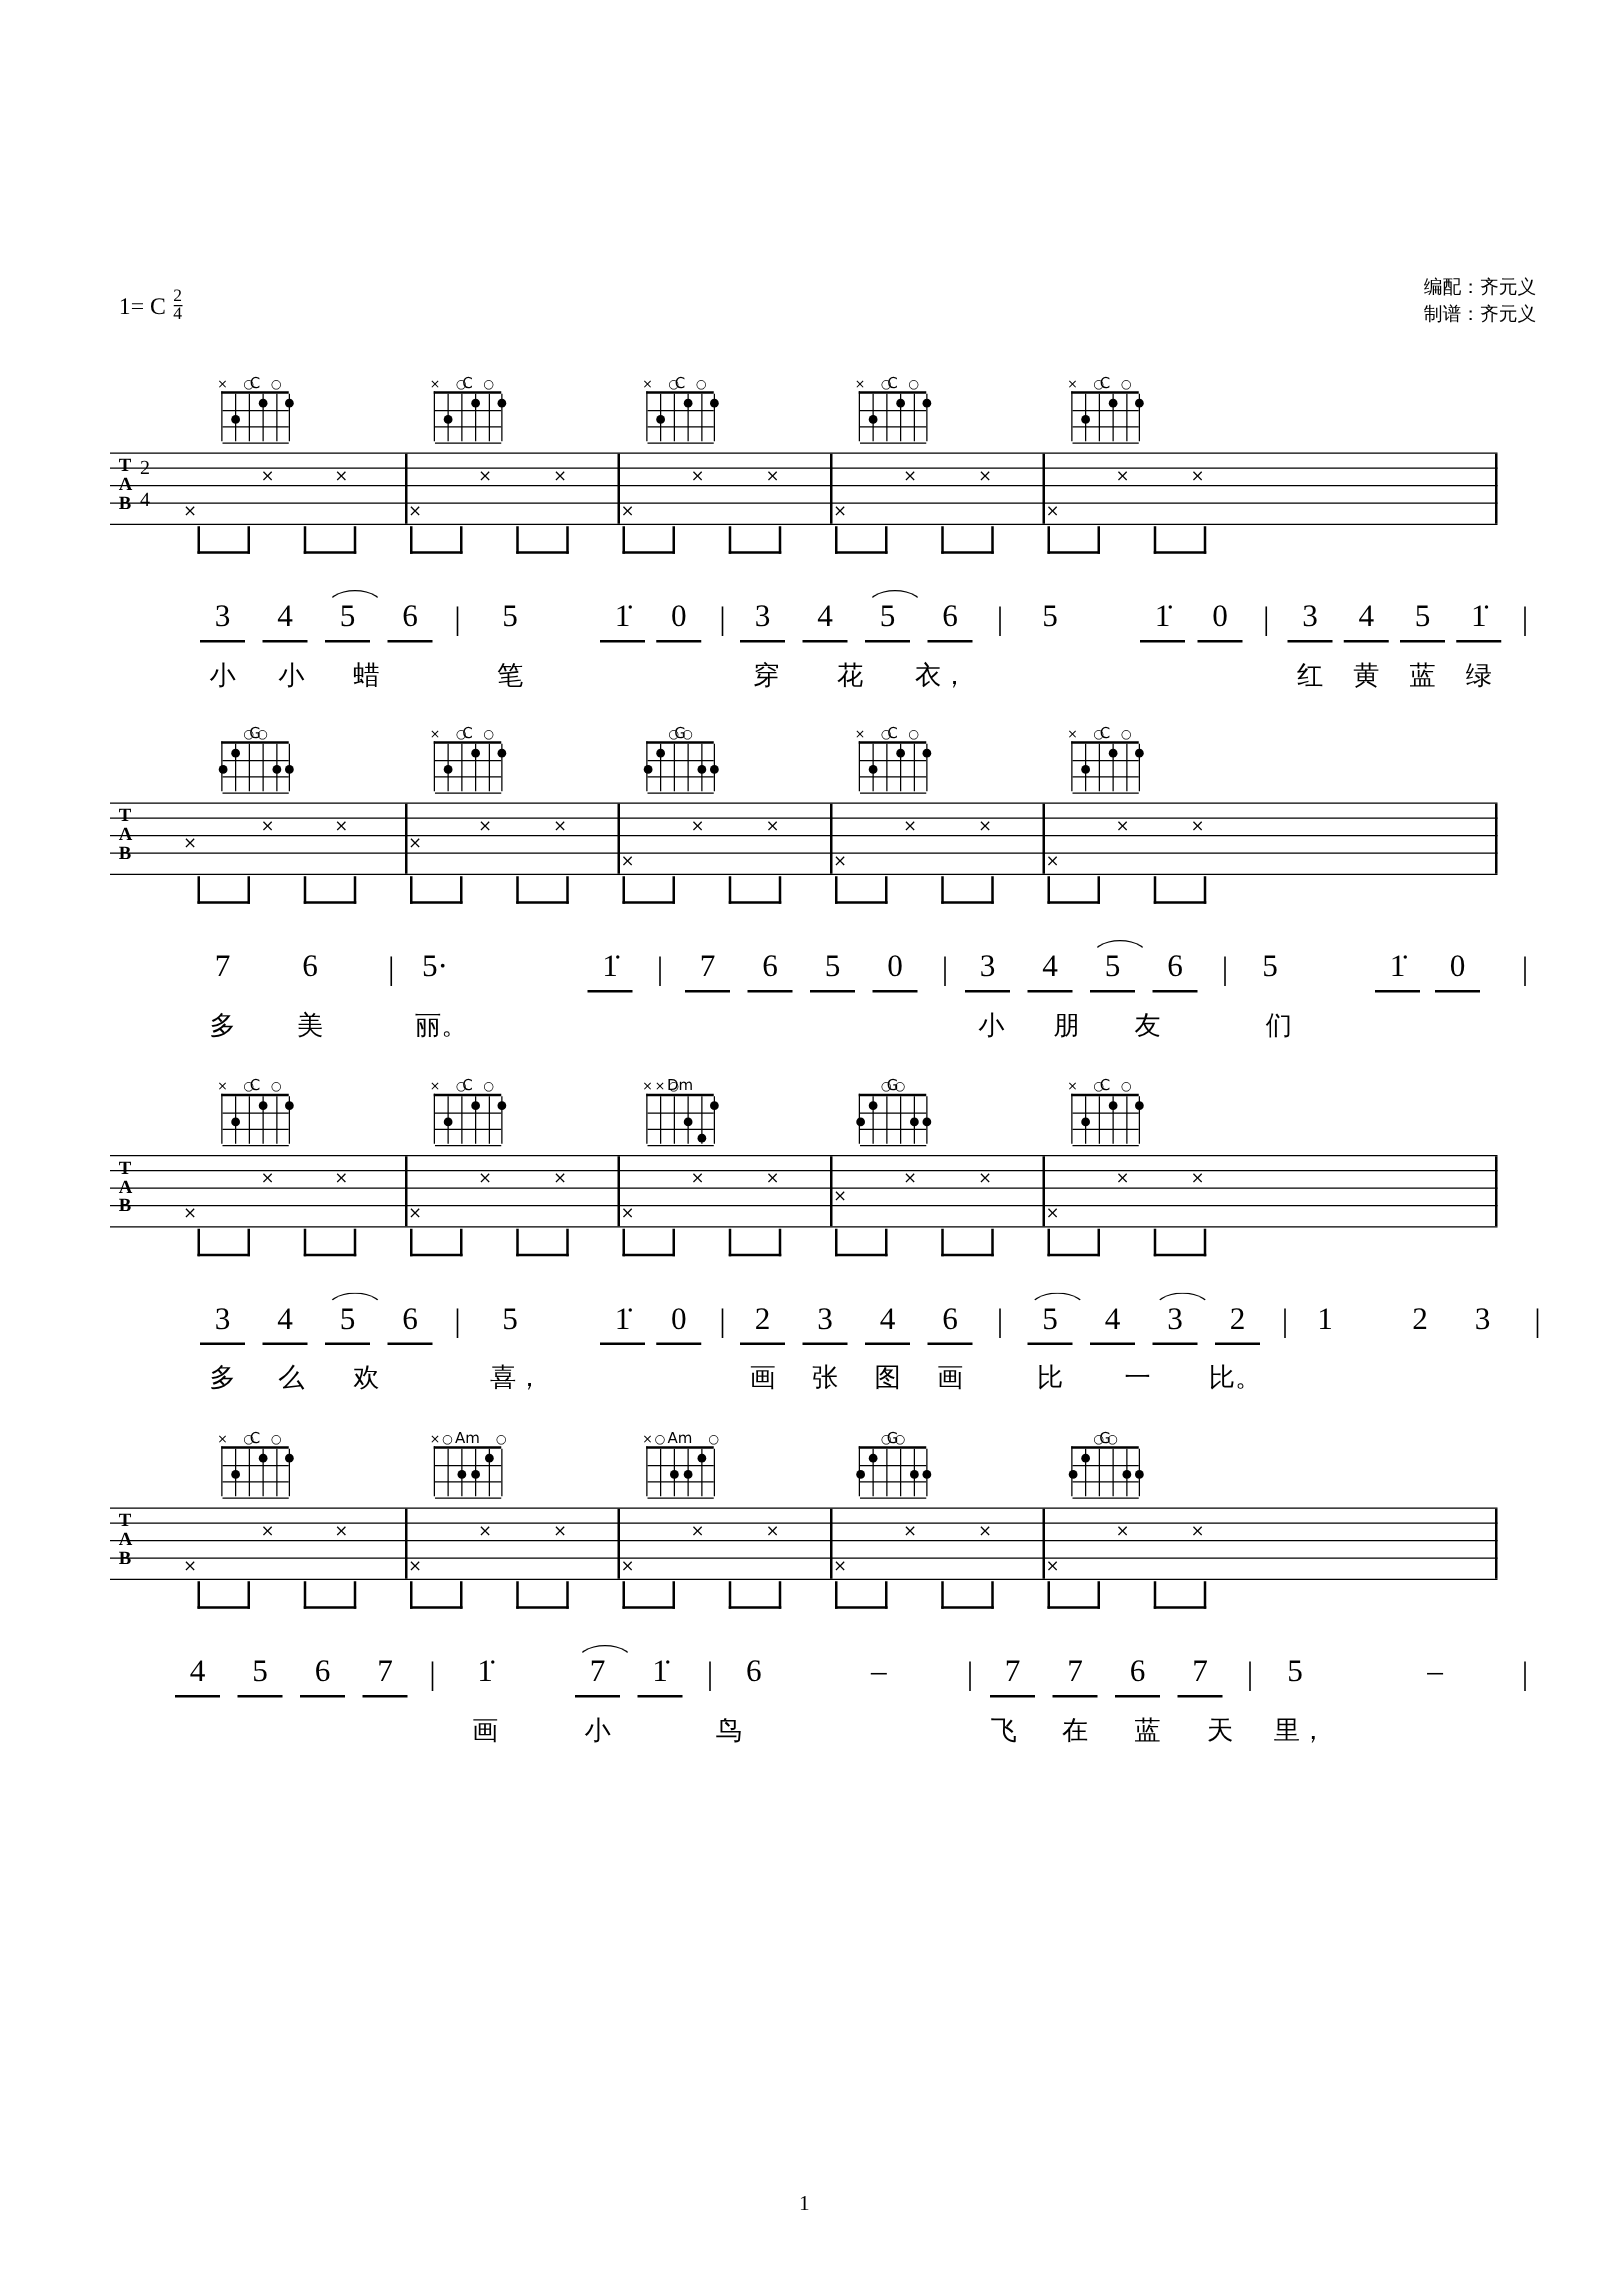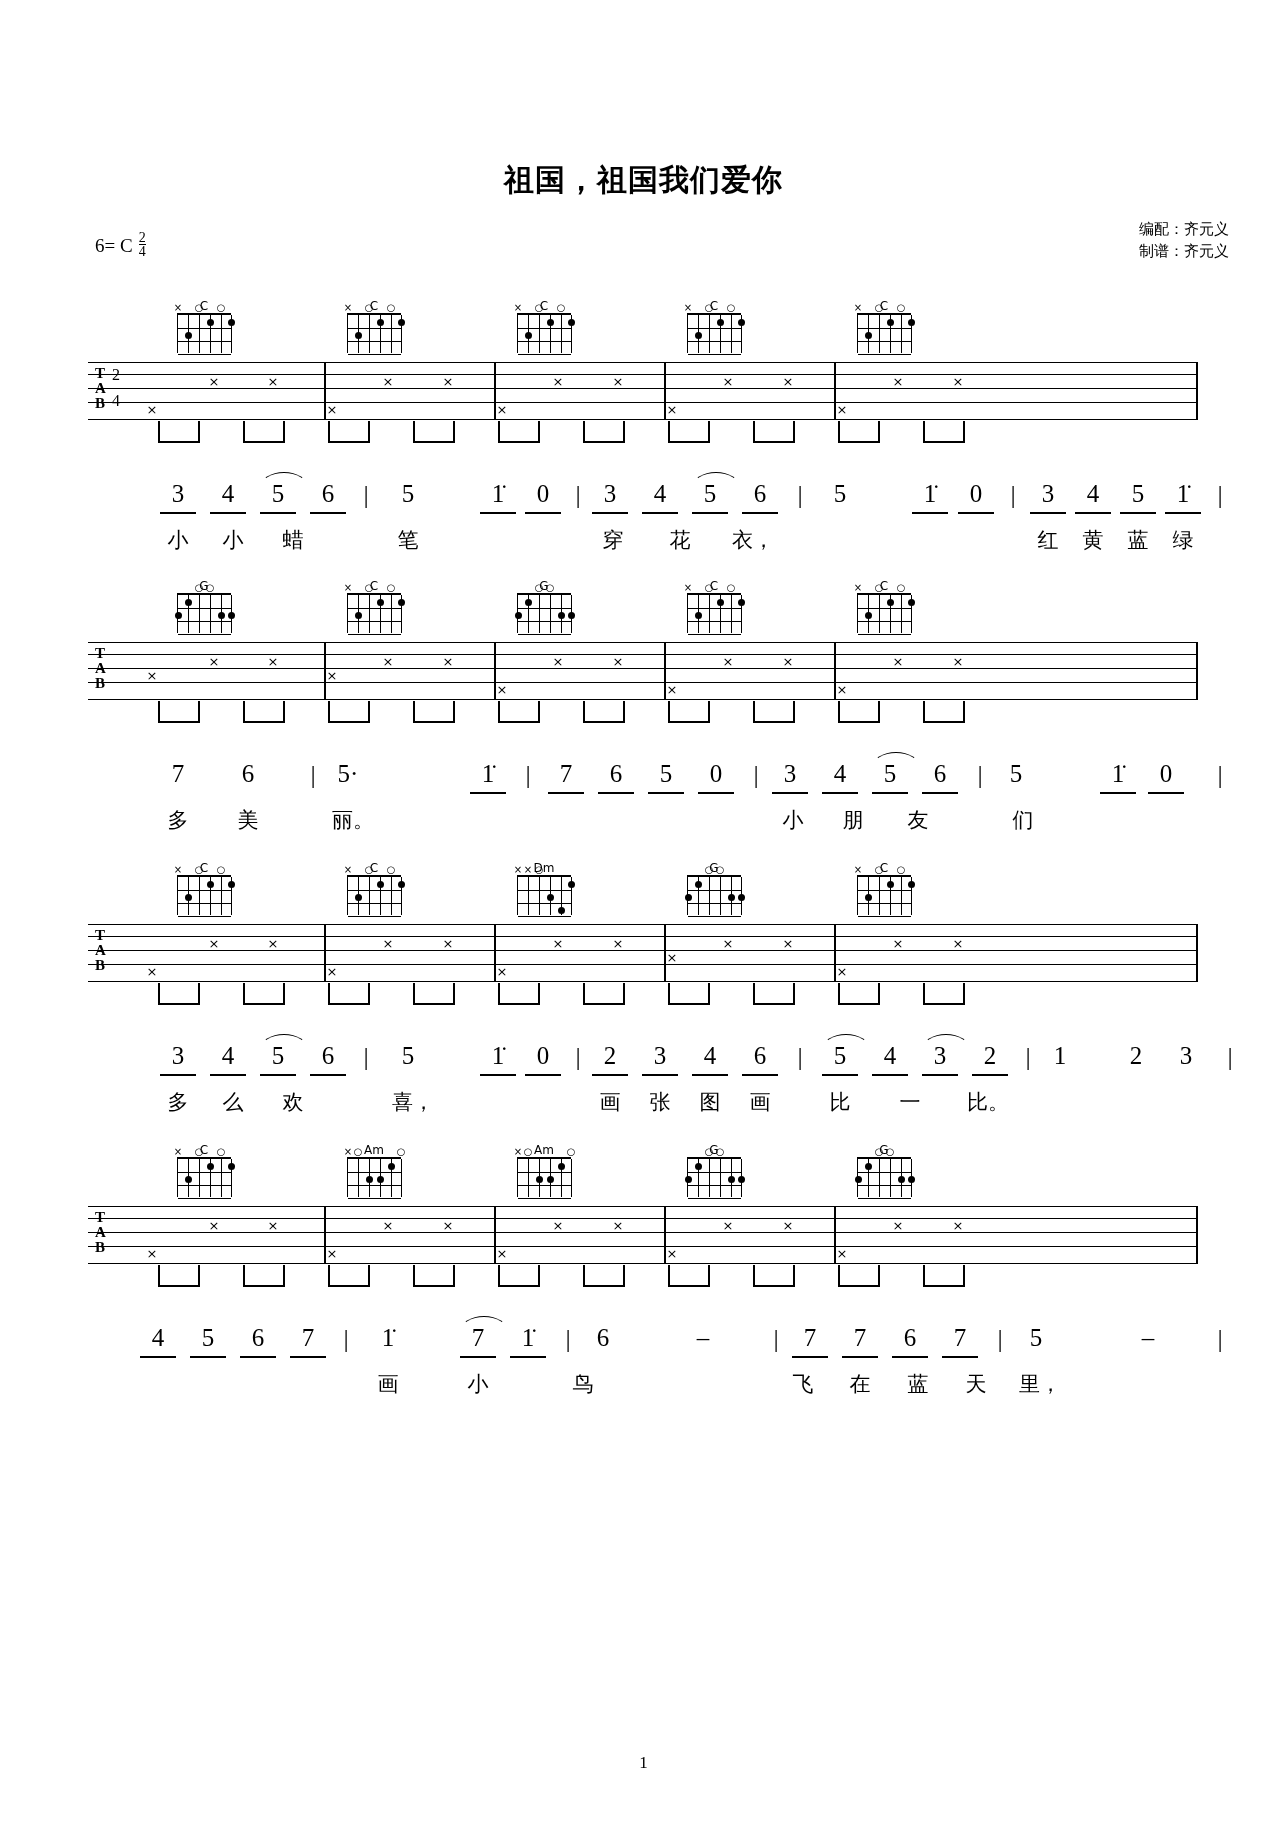--- a/index.html
+++ b/index.html
@@ -239,29 +239,28 @@
     text-align: center;
     font-size: 17px;
     font-family: "Liberation Serif", serif;
   }
 </style>
 </head>
 <body>
 
 <div class="page">
 
-  <div class="title">祖国，祖国我们爱你</div>
 
   <div class="credits">
     <div>编配：齐元义</div>
     <div>制谱：齐元义</div>
   </div>
 
   <div class="keysig">
-    <span>6= C</span>
+    <span>1= C</span>
     <span class="meter">
       <span class="num">2</span>
       <span class="den">4</span>
     </span>
   </div>
 
   <div class="system" style="top:300px;">
     <div class="chordrow">
 
       <div class="chordbox" style="left:85px;">

